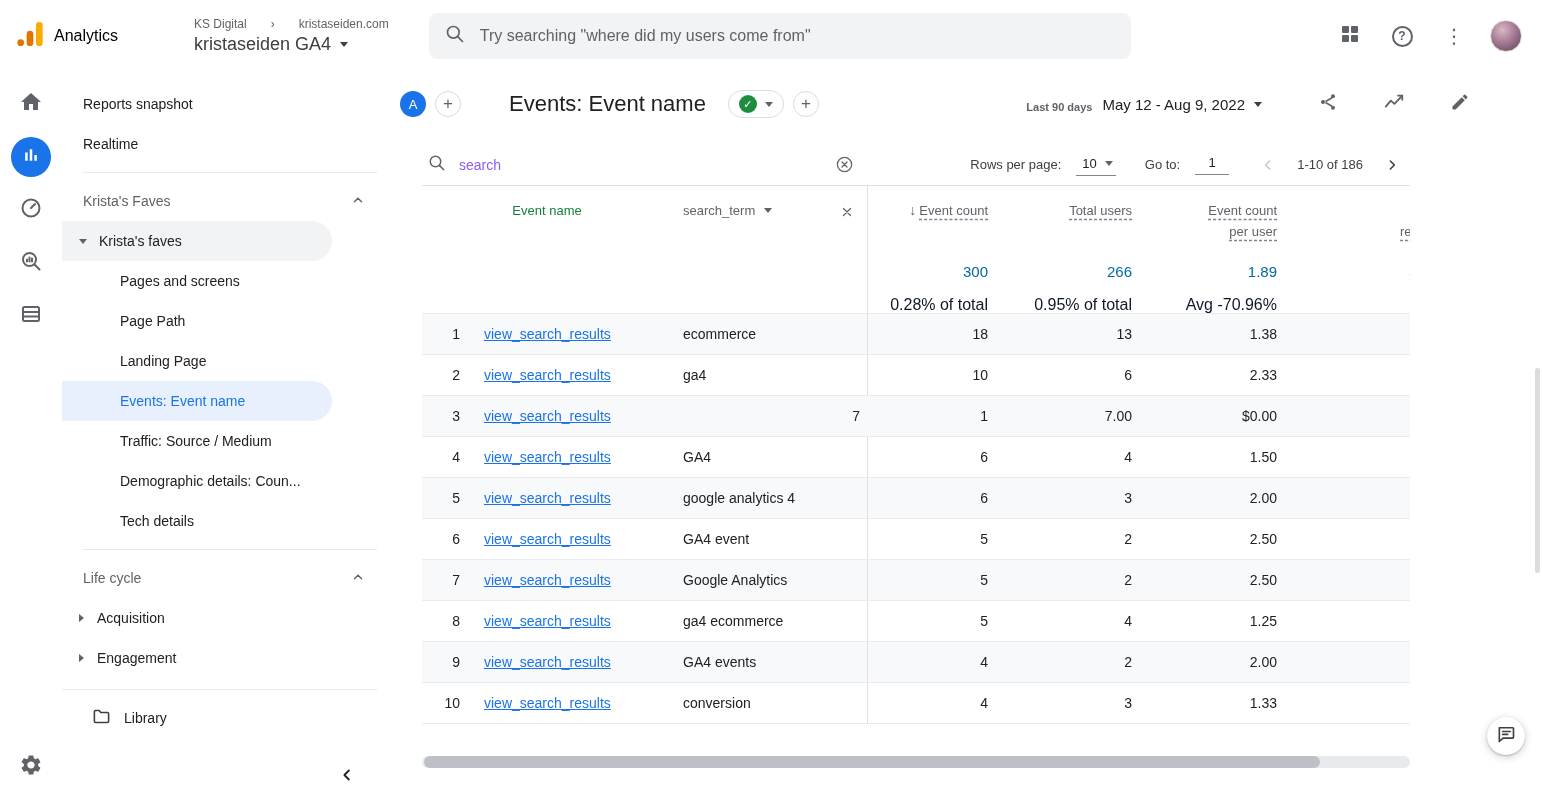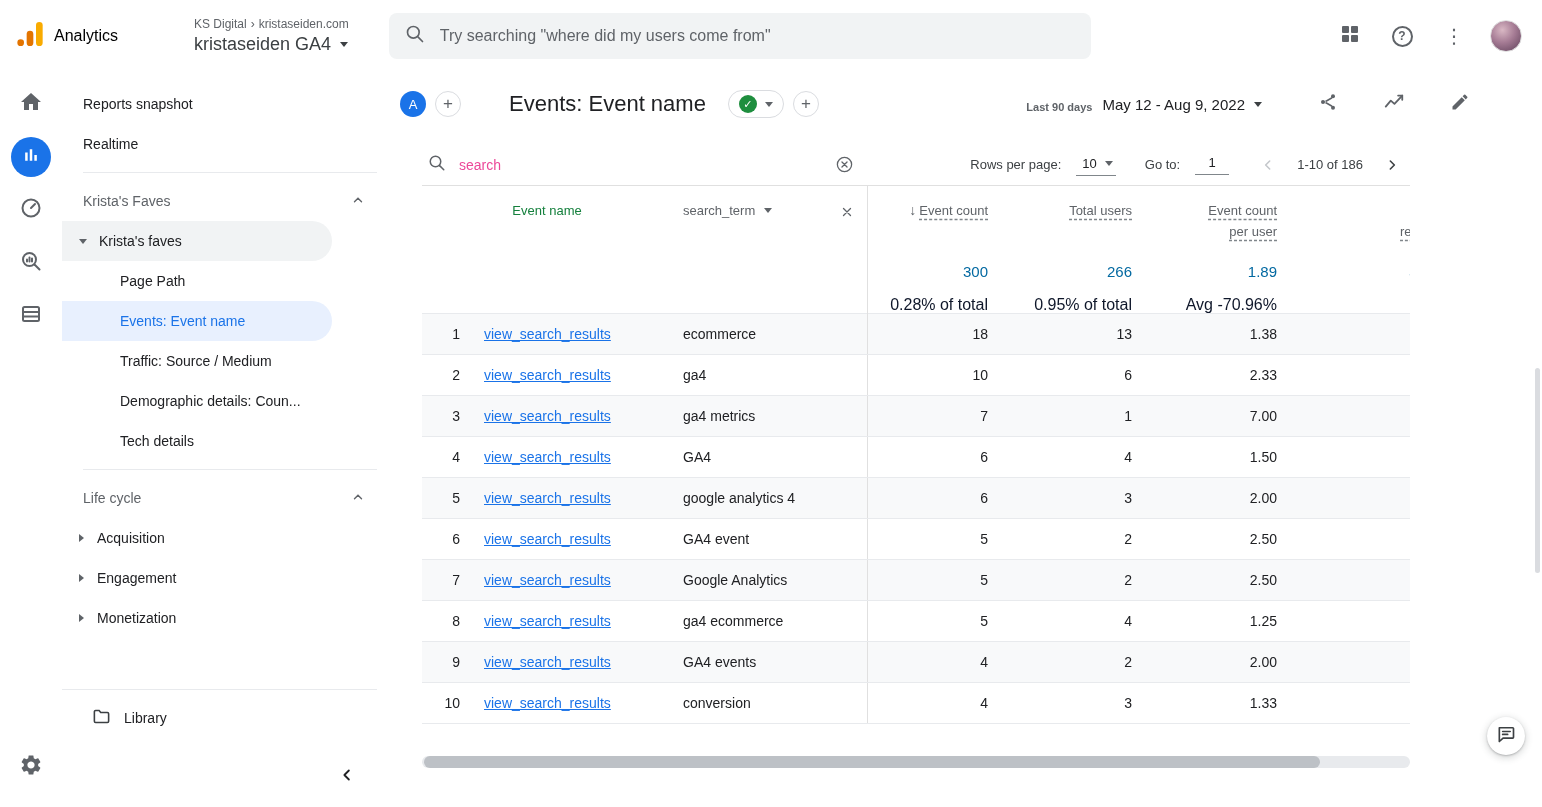--- a/index.html
+++ b/index.html
@@ -4,21 +4,21 @@
 <style>
   *{box-sizing:border-box;margin:0;padding:0}
   html,body{width:1542px;height:807px}
   body{font-family:"Liberation Sans",sans-serif;background:#fff;color:#202124;overflow:hidden;position:relative}
 
   
   .topbar{height:72px;display:flex;align-items:center}
   .logo-area{display:flex;align-items:center;gap:8px;padding-left:14px;width:194px;flex:0 0 auto;cursor:pointer}
   .logo-text{font-size:16px;color:#000000}
   .property-block{display:flex;flex-direction:column;gap:3px;cursor:pointer}
-  .breadcrumb{font-size:12px;color:#5f6368;display:flex;align-items:center;gap:4px}
+  .breadcrumb{font-size:12px;color:#5f6368;display:flex;align-items:center;gap:24px}
   .property-name{font-size:18px;color:#3c4043;display:flex;align-items:center;gap:9px}
   .topbar-search{margin-left:40px;width:702px;height:46px;background:#f1f3f4;border-radius:8px;display:flex;align-items:center;padding:0 16px;gap:15px}
   .topbar-search input{border:none;background:transparent;outline:none;font-size:16px;color:#5f6368;flex:1;font-family:inherit}
   .topbar-search input::placeholder{color:#5f6368;opacity:1}
   .topbar-right{margin-left:auto;display:flex;align-items:center;gap:12px;padding-right:16px}
   .icon-btn{width:40px;height:40px;display:flex;align-items:center;justify-content:center;border-radius:50%;cursor:pointer}
   .help-circle{width:21px;height:21px;border:2px solid #5f6368;border-radius:50%;color:#5f6368;font-size:12px;font-weight:bold;display:flex;align-items:center;justify-content:center}
   .more-dots{font-size:20px;color:#5f6368;line-height:1}
   .avatar{width:32px;height:32px;border-radius:50%;background:radial-gradient(circle at 38% 30%,#d9b8c4 0%,#a57b94 45%,#5d3f58 100%);border:1px solid #e0e0e0}
 
@@ -59,21 +59,21 @@
   .check-circle{width:18px;height:18px;border-radius:50%;background:#1e8e3e;color:#fff;font-size:11px;display:flex;align-items:center;justify-content:center}
   .date-cluster{margin-left:auto;display:flex;align-items:flex-end;margin-right:46px}
   .date-preset{font-size:11px;font-weight:bold;color:#5f6368;margin-right:10px}
   .date-range{font-size:15px;color:#202124;display:flex;align-items:center;gap:9px;cursor:pointer}
   .header-icons{display:flex;gap:26px;margin-right:62px;align-items:center}
 
   
   .table-area{margin-left:35px;margin-top:8px;width:988px;position:relative;font-size:14px;overflow:hidden}
   .controls-row{height:42px;display:flex;align-items:center;border-bottom:1px solid #e0e0e0}
   .search-box{width:446px;display:flex;align-items:center;gap:13px;padding:0 14px 0 6px;flex:0 0 auto}
-  .search-box input{flex:1;border:none;outline:none;font-size:14px;color:#ec4899;font-family:inherit;background:transparent}
+  .search-box input{flex:1;border:none;outline:none;font-size:14px;color:#8b5cf6;font-family:inherit;background:transparent}
   .paging{flex:1;display:flex;align-items:center;justify-content:flex-end;gap:15px;font-size:13px;color:#3c4043;padding-right:4px}
   .select-underline{display:flex;align-items:center;gap:8px;border-bottom:1px solid #80868b;padding:2px 3px 4px 6px;cursor:pointer;color:#202124}
   .goto-input{width:34px;border:none;border-bottom:1px solid #80868b;outline:none;font-size:13px;text-align:center;font-family:inherit;color:#202124;background:transparent;padding-bottom:4px}
   .page-chevron{display:flex;align-items:center;justify-content:center;width:28px;height:28px;cursor:pointer}
 
   .grid-row{display:grid;grid-template-columns:50px 200px 196px 128px 144px 145px 170px}
   .sep{border-right:1px solid #e0e0e0}
   .header-row{height:66px}
   .h-dim{grid-column:1/3;display:flex;justify-content:center;padding-top:17px;color:#15803d;font-size:13px}
   .h-term{display:flex;align-items:flex-start;justify-content:space-between;padding:17px 13px 0 11px;color:#5f6368;font-size:13px}
@@ -221,21 +221,23 @@
       <span>
         <svg width="14" height="14" viewBox="0 0 24 24" fill="none" stroke="#5f6368" stroke-width="2.4">
             <path d="M6 15l6-6 6 6" stroke-linecap="round"></path>
           </svg>
       </span>
     </div>
     <div class="group-row">
       <span class="caret-down"></span>
       <span>Krista's faves</span>
     </div>
+    <div class="sub-item">Pages and screens</div>
     <div class="sub-item">Page Path</div>
+    <div class="sub-item">Landing Page</div>
     <div class="sub-item selected">Events: Event name</div>
     <div class="sub-item">Traffic: Source / Medium</div>
     <div class="sub-item">Demographic details: Coun...</div>
     <div class="sub-item">Tech details</div>
     <div class="nav-divider"></div>
 
     <div class="section-header">
       <span>Life cycle</span>
       <span>
         <svg width="14" height="14" viewBox="0 0 24 24" fill="none" stroke="#5f6368" stroke-width="2.4">
@@ -428,21 +430,20 @@
           <div class="cell-term sep">ga4</div>
           <div class="cell-metric">10</div>
           <div class="cell-metric">6</div>
           <div class="cell-metric">2.33</div>
           <div class="cell-metric">$0.00</div>
         </div>
 
         <div class="grid-row data-row">
           <div class="cell-num">3</div>
           <div class="cell-link"><a href="#">view_search_results</a></div>
-          <div class="cell-term sep">ga4 metrics</div>
           <div class="cell-metric">7</div>
           <div class="cell-metric">1</div>
           <div class="cell-metric">7.00</div>
           <div class="cell-metric">$0.00</div>
         </div>
 
         <div class="grid-row data-row">
           <div class="cell-num">4</div>
           <div class="cell-link"><a href="#">view_search_results</a></div>
           <div class="cell-term sep">GA4</div>

